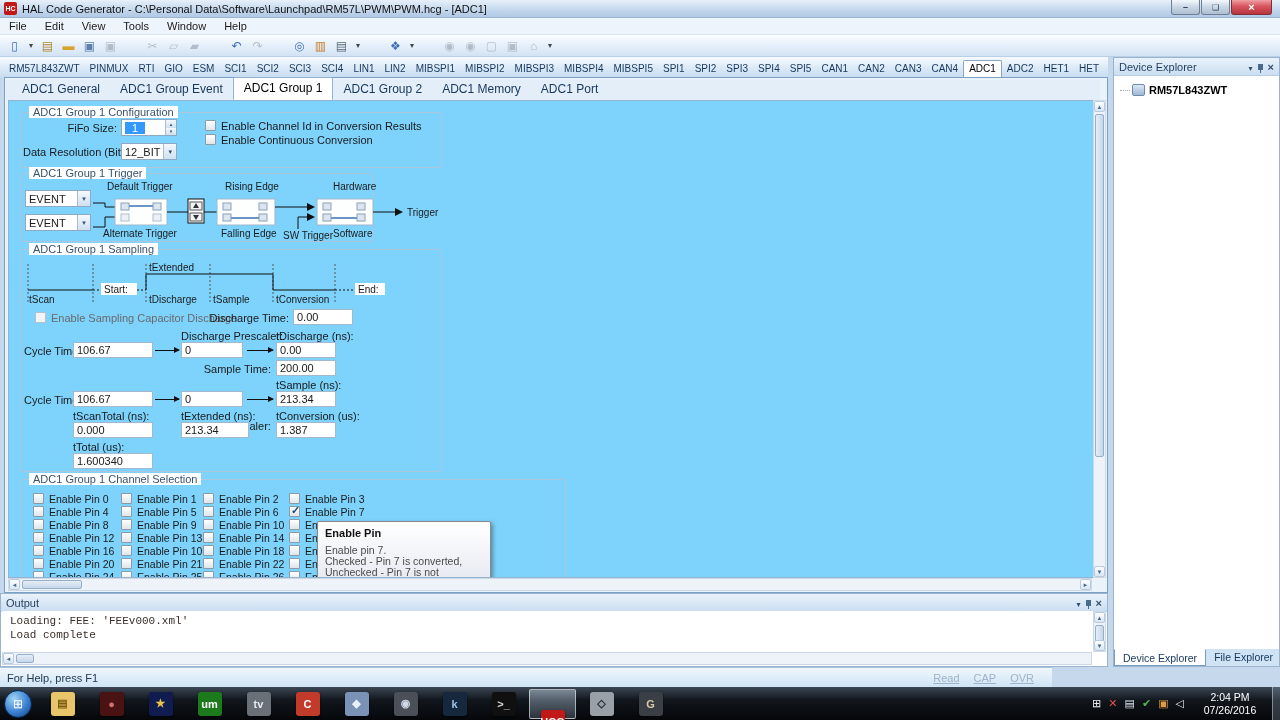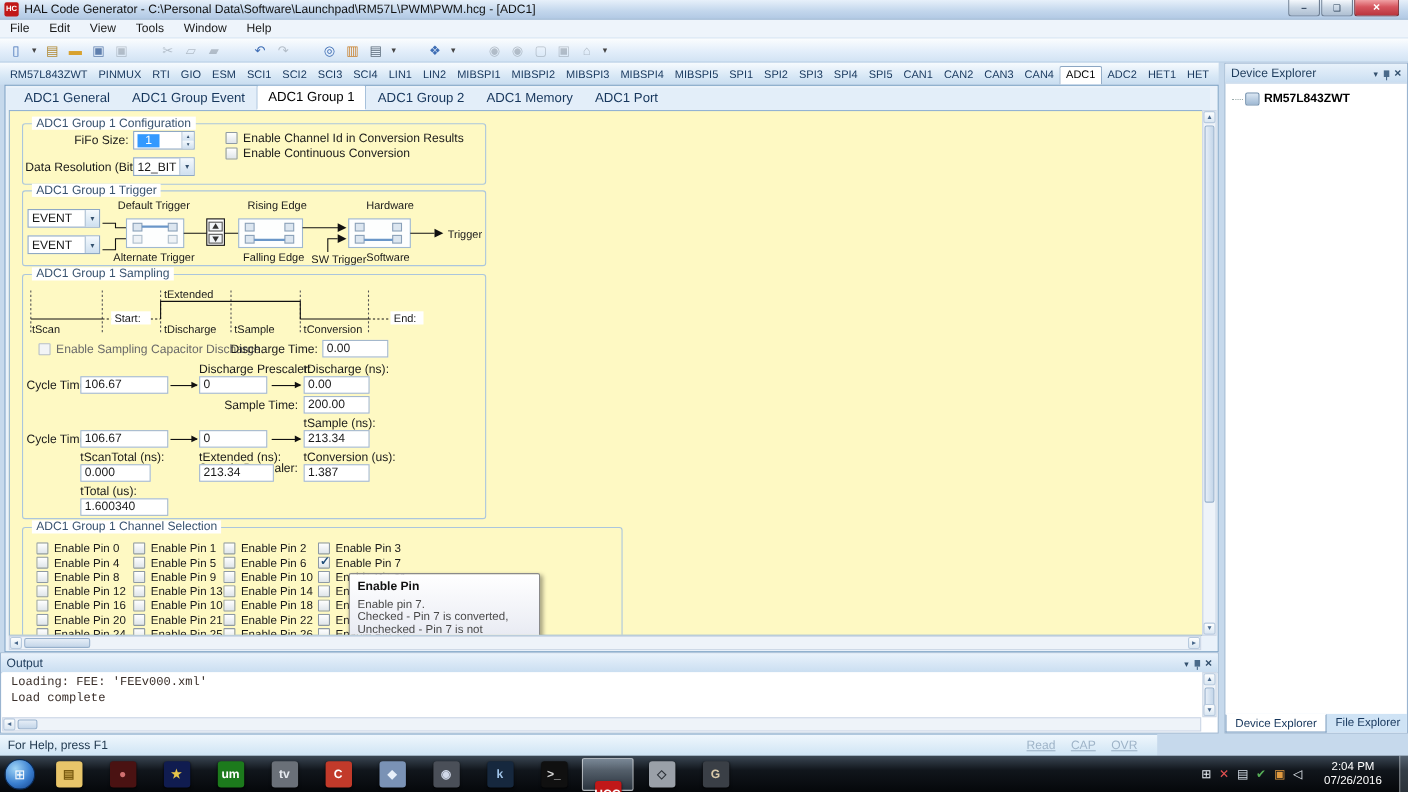--- a/index.html
+++ b/index.html
@@ -42,21 +42,21 @@
     color:#000;}
   .tab-scrollers{position:absolute;right:2px;top:60px;display:flex;gap:3px;}
   .tab-scroller{font-size:8px;color:#35506e;}
   
   .doc{position:absolute;left:4px;top:77px;width:1104px;height:516px;background:#eaf2fa;
     border:1px solid #7ba0c4;}
   .sub-tabs{position:absolute;left:1px;top:2px;width:1094px;height:20px;display:flex;align-items:flex-end;
     padding-left:6px;background:#e3eef9;}
   .sub-tab{padding:3px 10px 4px;color:#16365c;font-size:12px;white-space:nowrap;}
   .sub-tab.active{background:#fff;border:1px solid #93b3d3;border-bottom:1px solid #fff;border-radius:2px 2px 0 0;color:#000;}
-  .doc-content{position:absolute;left:3px;top:22px;width:1086px;height:478px;background:#fef9c3;
+  .doc-content{position:absolute;left:3px;top:22px;width:1086px;height:478px;background:#7dd3fc;
     border:1px solid #93b3d3;overflow:hidden;}
   
   .vscroll{position:absolute;right:1px;top:22px;bottom:14px;width:13px;background:#eef3f9;border:1px solid #cdd8e6;}
   .hscroll{position:absolute;left:3px;right:15px;bottom:1px;height:13px;background:#eef3f9;border:1px solid #cdd8e6;}
   .scroll-arrow{position:absolute;width:11px;height:11px;display:flex;align-items:center;justify-content:center;
     font-size:6px;color:#48688c;background:linear-gradient(#fdfefe,#d9e6f2);border:1px solid #b8cade;border-radius:2px;}
   .sa-up{top:0;left:0;} .sa-down{bottom:0;left:0;} .sa-left{left:0;top:0;} .sa-right{right:0;top:0;}
   .vthumb{position:absolute;left:1px;top:13px;width:9px;height:72%;background:linear-gradient(90deg,#e6eef7,#c4d6e9);
     border:1px solid #96b0cc;border-radius:2px;}
   .hthumb{position:absolute;top:1px;left:13px;width:60px;height:9px;background:linear-gradient(#e6eef7,#c4d6e9);
@@ -292,21 +292,21 @@
         <div class="combo" style="left:100px;top:30px;width:56px;">
           <span class="val">12_BIT</span>
           <span class="drop"></span>
         </div>
         <span class="cb" style="left:184px;top:7px;"></span>
         <span class="lbl" style="left:200px;top:7px;">Enable Channel Id in Conversion Results</span>
         <span class="cb" style="left:184px;top:21px;"></span>
         <span class="lbl" style="left:200px;top:21px;">Enable Continuous Conversion</span>
       </div>
 
-      <div class="groupbox" style="left:11px;top:72px;width:422px;height:69px;">
+      <div class="groupbox" style="left:11px;top:72px;width:353px;height:69px;">
         <span class="gb-title">ADC1 Group 1 Trigger</span>
         <div class="combo" style="left:4px;top:16px;width:66px;">
           <span class="val">EVENT</span>
           <span class="drop"></span>
         </div>
         <div class="combo" style="left:4px;top:40px;width:66px;">
           <span class="val">EVENT</span>
           <span class="drop"></span>
         </div>
         <svg style="position:absolute;left:72px;top:3px;" width="348" height="64" viewBox="0 0 348 64">
@@ -402,21 +402,21 @@
         <span class="lbl" style="left:3px;top:144px;">Cycle Time:</span>
         <div class="field" style="left:52px;top:141px;width:80px;">106.67</div>
         <div class="harrow" style="left:134px;top:149px;width:24px;"></div>
         <div class="field" style="left:160px;top:141px;width:62px;">0</div>
         <div class="harrow" style="left:226px;top:149px;width:26px;"></div>
         <div class="field" style="left:255px;top:141px;width:60px;">213.34</div>
 
         <span class="lbl" style="left:52px;top:160px;">tScanTotal (ns):</span>
         <span class="lbl" style="left:160px;top:160px;">tExtended (ns):</span>
         <span class="lbl" style="left:255px;top:160px;">tConversion (us):</span>
-        <div class="field" style="left:52px;top:172px;width:64px;">0.000</div>
+        <div class="field" style="left:52px;top:172px;width:80px;">0.000</div>
         <div class="field" style="left:160px;top:172px;width:68px;">213.34</div>
         <div class="field" style="left:255px;top:172px;width:60px;">1.387</div>
 
         <span class="lbl" style="left:52px;top:191px;">tTotal (us):</span>
         <div class="field" style="left:52px;top:203px;width:80px;">1.600340</div>
       </div>
 
       <div class="groupbox" style="left:11px;top:378px;width:546px;height:112px;">
         <span class="gb-title">ADC1 Group 1 Channel Selection</span>
         <div class="pin-grid">

